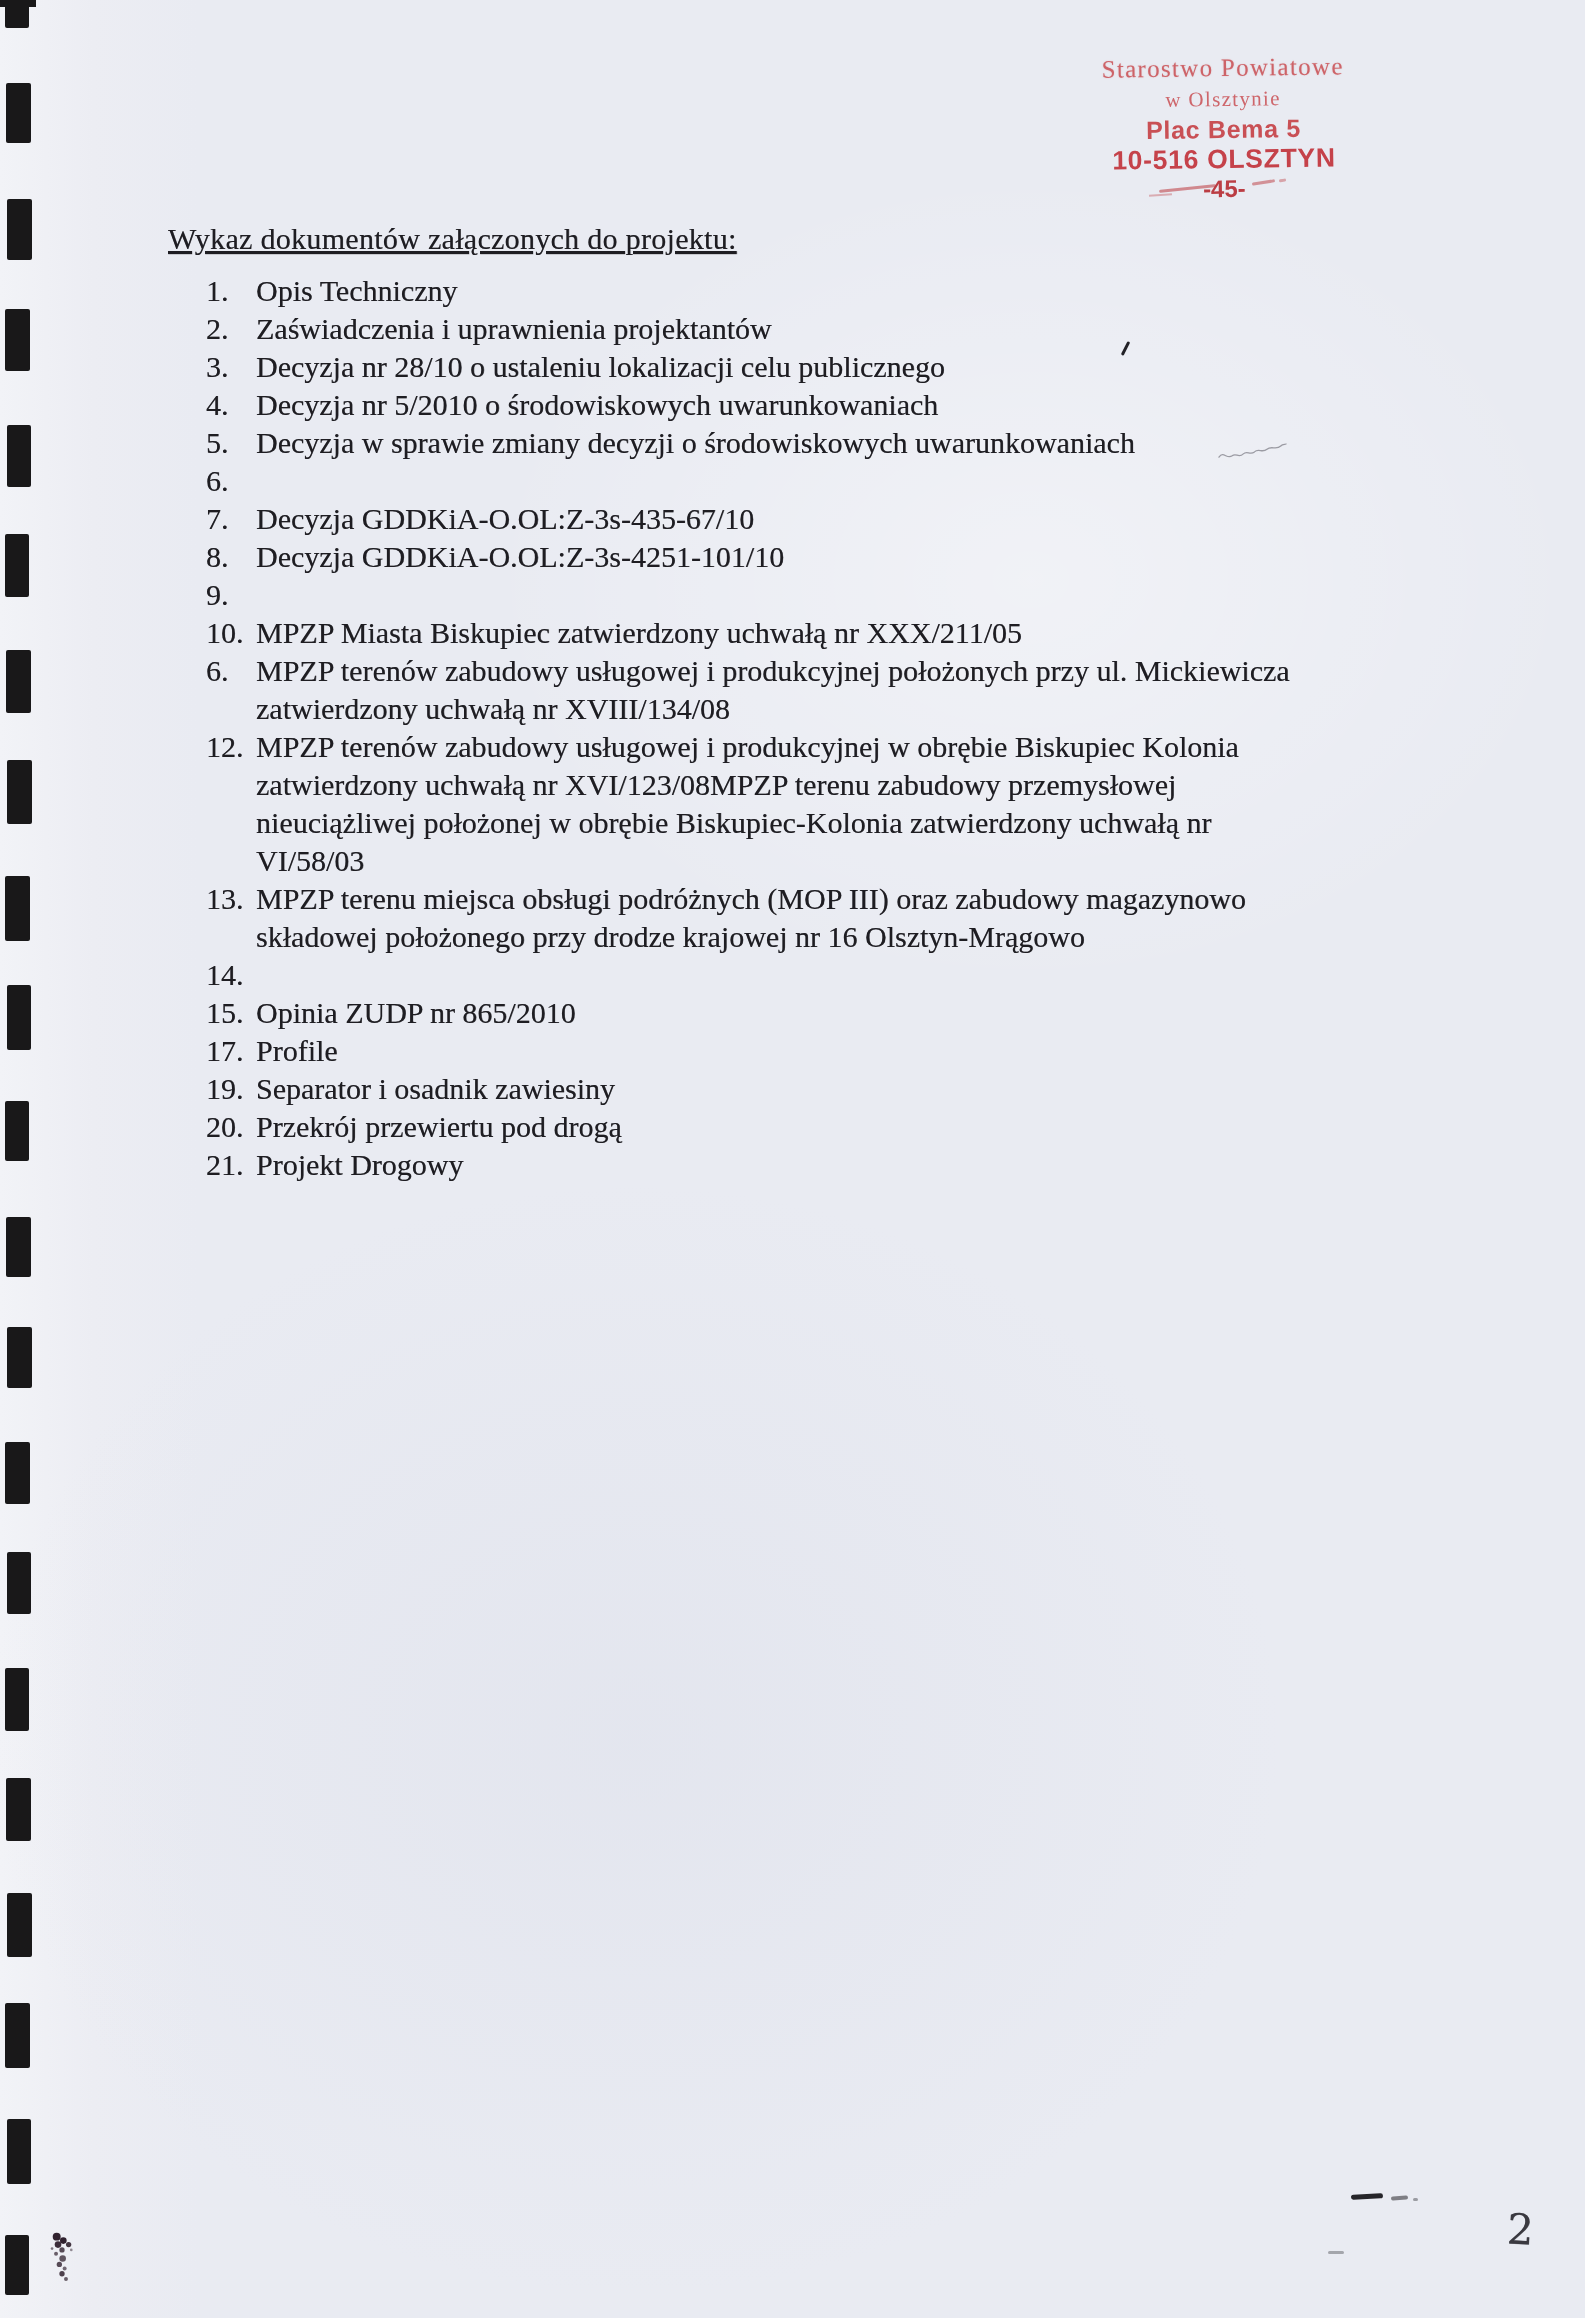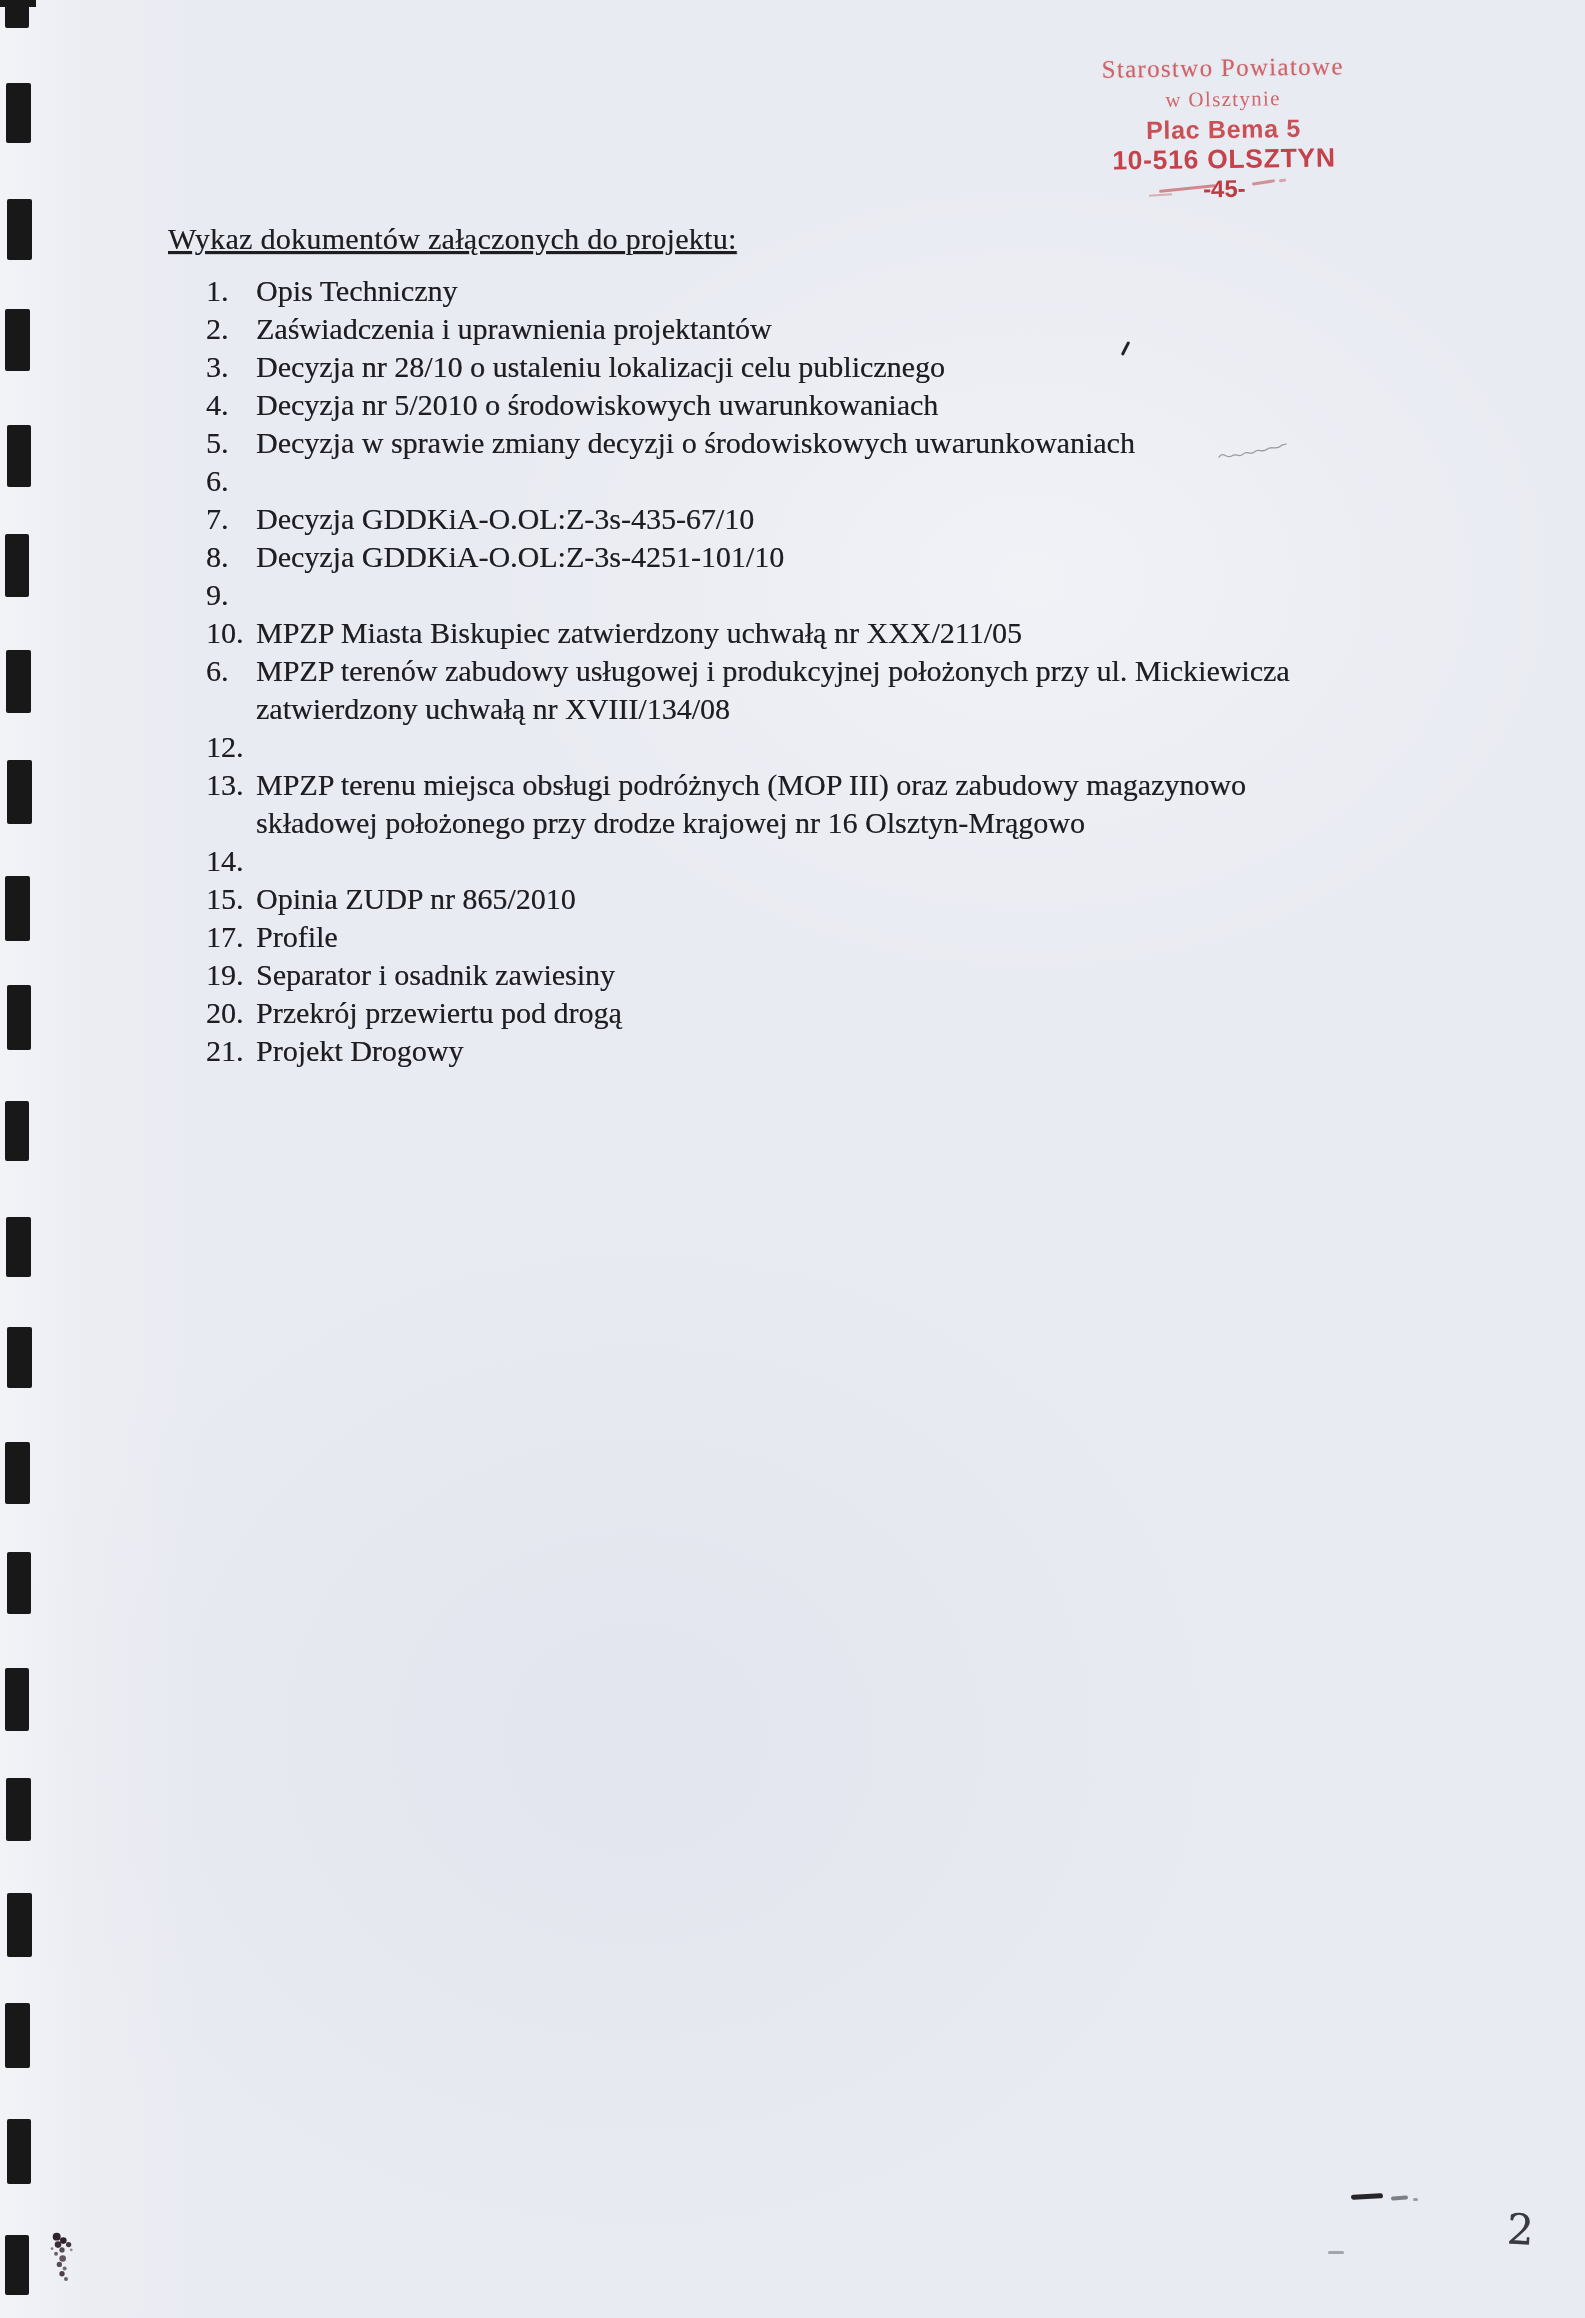--- a/index.html
+++ b/index.html
@@ -200,20 +200,24 @@
         <span class="doc-num">10.</span>
         <span class="doc-text">MPZP Miasta Biskupiec zatwierdzony uchwałą nr XXX/211/05</span>
       </div>
       <div class="doc-item">
         <span class="doc-num">6.</span>
         <span class="doc-text">MPZP terenów zabudowy usługowej i produkcyjnej położonych przy ul. Mickiewicza
 zatwierdzony uchwałą nr XVIII/134/08</span>
       </div>
       <div class="doc-item">
         <span class="doc-num">12.</span>
+        <span class="doc-text">MPZP terenów zabudowy usługowej i produkcyjnej w obrębie Biskupiec Kolonia
+zatwierdzony uchwałą nr XVI/123/08MPZP terenu zabudowy przemysłowej
+nieuciążliwej położonej w obrębie Biskupiec-Kolonia zatwierdzony uchwałą nr
+VI/58/03</span>
       </div>
       <div class="doc-item">
         <span class="doc-num">13.</span>
         <span class="doc-text">MPZP terenu miejsca obsługi podróżnych (MOP III) oraz zabudowy magazynowo
 składowej położonego przy drodze krajowej nr 16 Olsztyn-Mrągowo</span>
       </div>
       <div class="doc-item">
         <span class="doc-num">14.</span>
       </div>
       <div class="doc-item">

